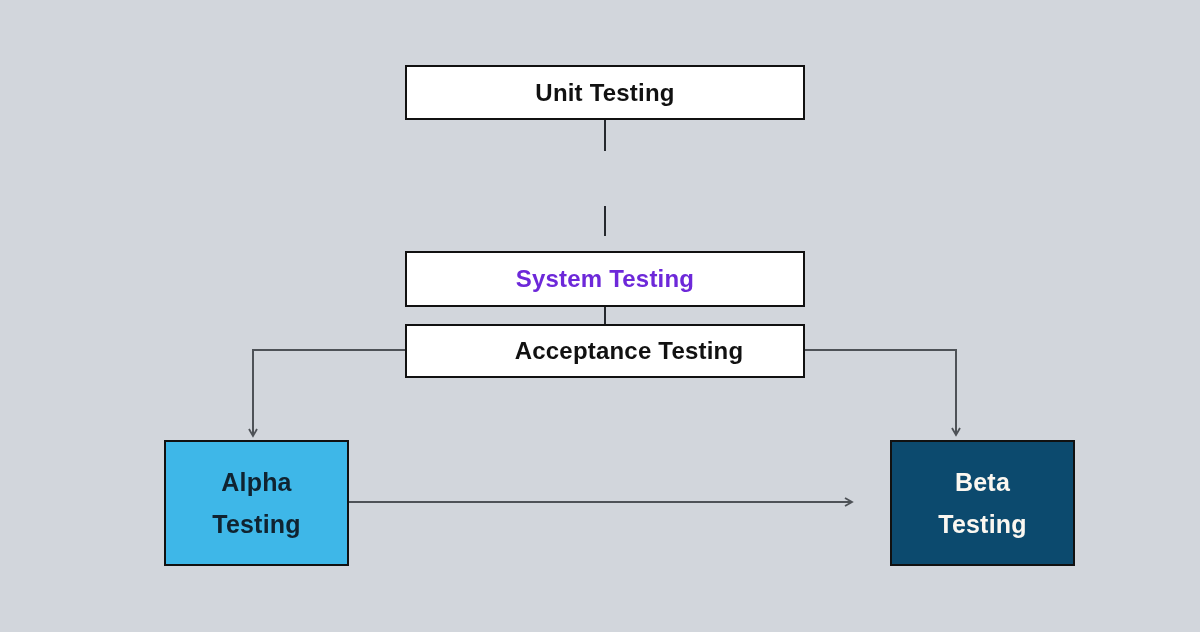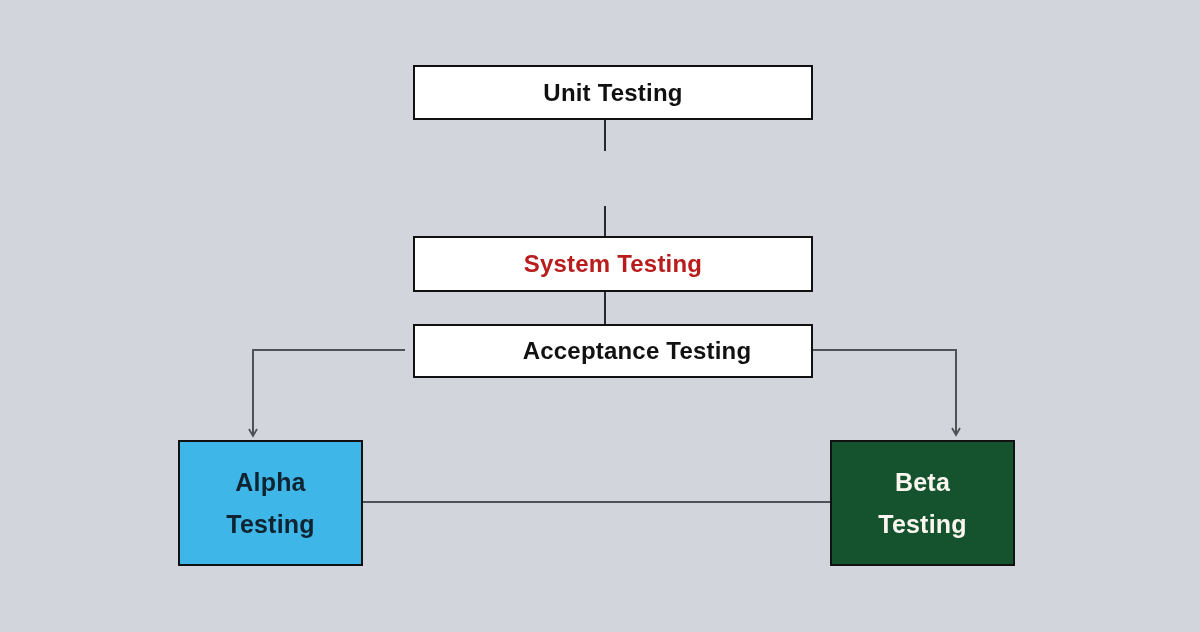--- a/index.html
+++ b/index.html
@@ -24,21 +24,20 @@
   .node {
     position: absolute;
     box-sizing: border-box;
     border: 2px solid #111111;
     display: flex;
     align-items: center;
     justify-content: center;
     text-align: right;
     font-weight: 700;
     letter-spacing: 0.2px;
-    margin-left: 8px;
   }
   .node.stack {
     left: 405px;
     width: 400px;
     height: 55px;
     font-size: 24px;
   }
   .node.leaf {
     width: 185px;
     height: 126px;
@@ -68,27 +67,27 @@
     <polyline points="405,350 253,350 253,436" fill="none" stroke="#4e5257" stroke-width="2" marker-end="url(#arrow)"></polyline>
 
     <polyline points="805,350 956,350 956,435" fill="none" stroke="#4e5257" stroke-width="2" marker-end="url(#arrow)"></polyline>
 
     <line x1="344" y1="502" x2="852" y2="502" stroke="#4e5257" stroke-width="2" marker-end="url(#arrow)"></line>
   </svg>
 
   <div class="node stack" style="top: 65px; background-color: rgb(255, 255, 255); color: rgb(17, 17, 17); border-color: rgb(17, 17, 17);">Unit Testing</div>
 
 
-  <div class="node stack" style="top: 236px; height: 56px; background-color: rgb(255, 255, 255); color: #b91c1c; border-color: rgb(17, 17, 17);">System Testing</div>
+  <div class="node stack" style="top: 251px; height: 56px; background-color: rgb(255, 255, 255); color: #6d28d9; border-color: rgb(17, 17, 17);">System Testing</div>
 
   <div class="node stack" style="top: 324px; height: 54px; background-color: rgb(255, 255, 255); color: rgb(17, 17, 17); border-color: rgb(17, 17, 17); padding-left: 48px;">Acceptance Testing</div>
 
-  <div class="node leaf" style="left: 170px; background-color: rgb(62, 183, 232); color: rgb(16, 35, 48); border-color: rgb(17, 17, 17);">
+  <div class="node leaf" style="left: 164px; background-color: rgb(62, 183, 232); color: rgb(16, 35, 48); border-color: rgb(17, 17, 17);">
     <span class="line">Alpha</span>
     <span class="line">Testing</span>
   </div>
 
-  <div class="node leaf" style="left: 822px; background-color: #14532d; color: rgb(251, 247, 240); border-color: rgb(17, 17, 17);">
+  <div class="node leaf" style="left: 890px; background-color: #0c4a6e; color: rgb(251, 247, 240); border-color: rgb(17, 17, 17);">
     <span class="line">Beta</span>
     <span class="line">Testing</span>
   </div>
 
 </div>
 
 </body></html>

